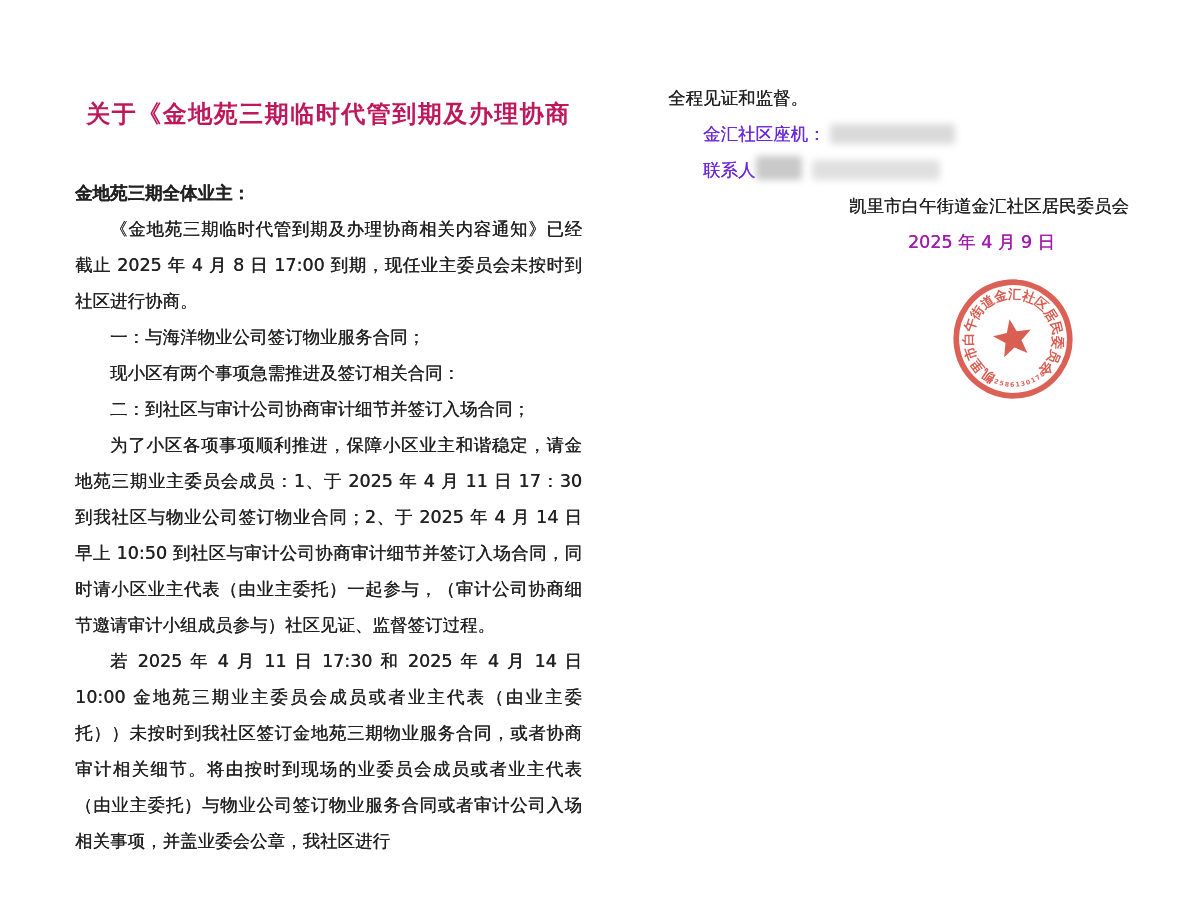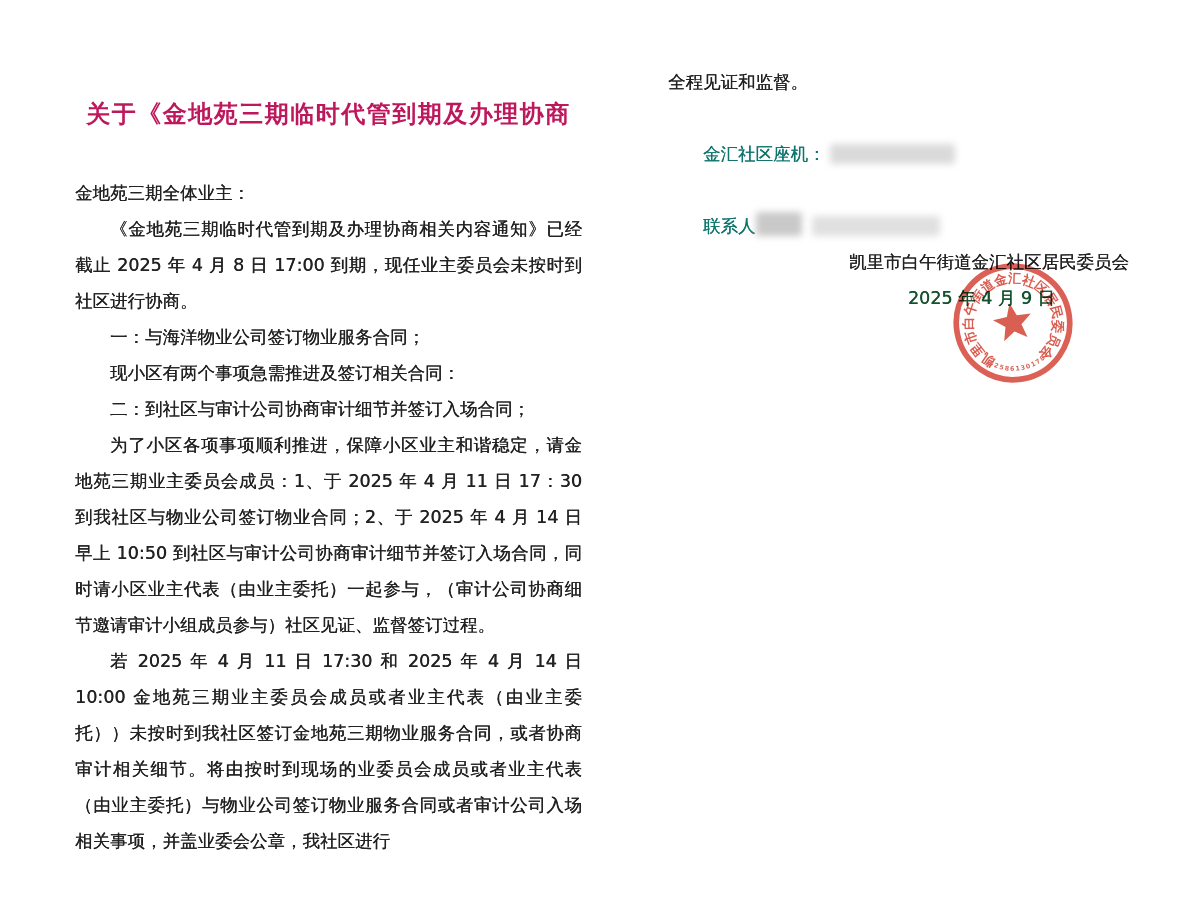--- a/index.html
+++ b/index.html
@@ -10,55 +10,56 @@
     background:#ffffff;
     font-family:"DejaVu Sans", sans-serif;
     color:#1f1f1f;
     overflow:hidden;
   }
   .scan { filter:blur(0.3px); }
   .page-left {
     position:absolute; left:75px; top:92px; width:507px;
   }
   .page-right {
-    position:absolute; left:668px; top:64px; width:465px;
+    position:absolute; left:668px; top:80px; width:465px;
   }
   .title {
     font-size:24px; font-weight:bold; line-height:45px;
     text-align:center; letter-spacing:1.5px; color:#be185d;
   }
   .body-text { margin-top:38px; font-size:17.5px; line-height:36px; }
   .body-text p, .page-right p {
     font-size:17.5px; line-height:36px; text-align:justify;
     text-indent:2em; color:#222;
     text-shadow:0.35px 0 0 currentColor;
   }
   .no-indent { text-indent:0 !important; }
   .salutation {
     font-size:17.5px; line-height:36px; color:#222;
     text-shadow:0.35px 0 0 currentColor;
+    font-weight:bold;
   }
   .contact-line {
-    font-size:17.5px; line-height:36px; text-indent:2em; color:#0f766e;
-    text-shadow:0.35px 0 0 currentColor; white-space:nowrap;margin-top:36px;
+    font-size:17.5px; line-height:36px; text-indent:2em; color:#6d28d9;
+    text-shadow:0.35px 0 0 currentColor; white-space:nowrap;
   }
   .redact {
     display:inline-block; height:20px; border-radius:3px;
     filter:blur(3.5px); vertical-align:-4px;
   }
   .redact-a { width:125px; background:#dadada; margin-left:4px; }
   .redact-b { width:46px;  background:#c9c9c9; height:24px; margin-right:10px; }
   .redact-c { width:128px; background:#e0e0e0; }
   .signature {
     font-size:17.5px; line-height:36px; text-align:right;
     padding-right:4px; color:#222; text-shadow:0.35px 0 0 currentColor;
   }
   .sign-date {
     font-size:17.5px; line-height:36px; text-align:right;
-    padding-right:78px; color:#14532d; text-shadow:0.35px 0 0 currentColor;
+    padding-right:78px; color:#a21caf; text-shadow:0.35px 0 0 currentColor;
   }
   .seal {
     position:absolute; left:282px; top:196px; width:126px; height:126px;
     transform:rotate(-10deg);
     opacity:0.88; mix-blend-mode:multiply;
   }
   .seal svg { width:100%; height:100%; }
 </style>
 </head>
 <body>

